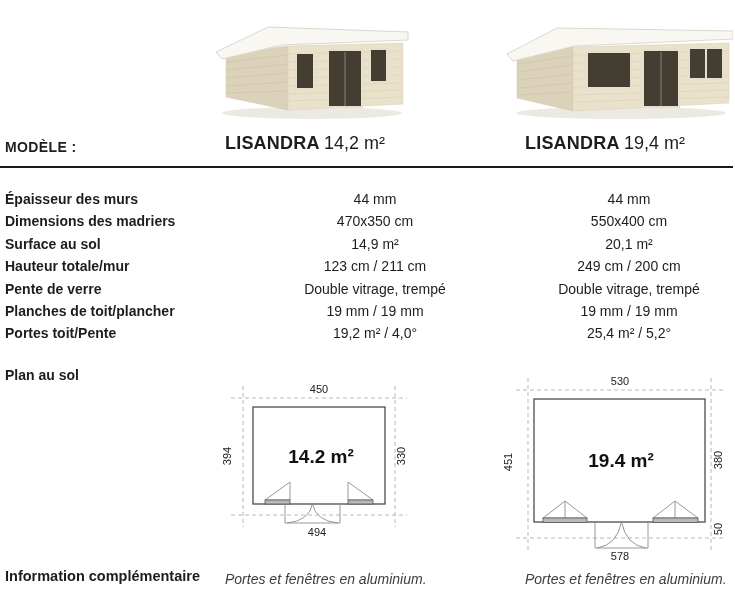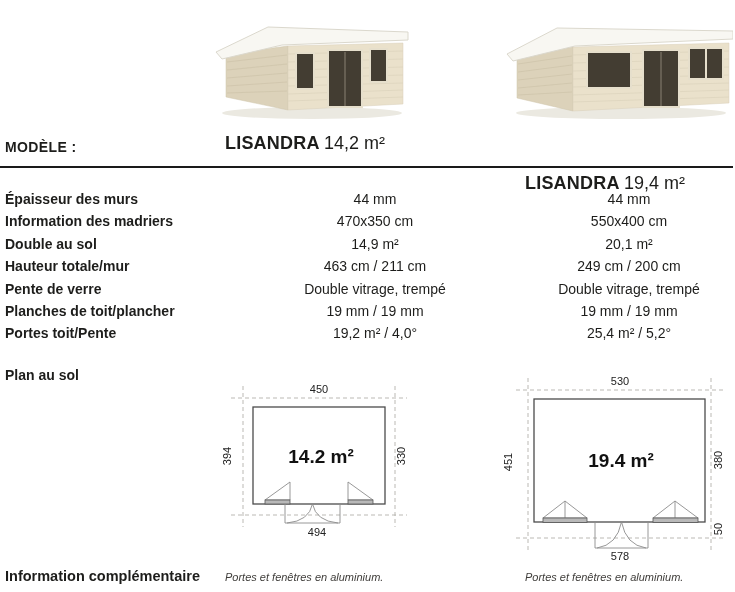--- a/index.html
+++ b/index.html
@@ -4,33 +4,33 @@
 <style>
   html,body{margin:0;padding:0;background:#ffffff;}
   .page{
     position:relative;width:733px;height:592px;background:#ffffff;overflow:hidden;
     font-family:"Liberation Sans",sans-serif;color:#1d1d1b;
   }
   
   .model-row-label{position:absolute;left:5px;top:139px;font-size:14px;font-weight:bold;letter-spacing:.4px;}
   .model-header{position:absolute;top:133px;white-space:nowrap;}
   .mh1{left:225px;text-align:center;}
-  .mh2{left:525px;margin-top:40px;}
+  .mh2{left:525px;}
   .model-name{font-size:18px;font-weight:bold;letter-spacing:.2px;}
   .model-size{font-size:18px;font-weight:normal;}
   .rule{position:absolute;left:0;top:166px;width:735px;height:2px;background:#1a1a1a;}
   
   .specs{position:absolute;left:5px;top:188px;width:728px;}
   .spec-row{display:grid;grid-template-columns:220px 300px 1fr;height:22.4px;line-height:22.4px;}
   .spec-label{font-size:14px;font-weight:bold;white-space:nowrap;}
   .spec-value{font-size:14px;white-space:nowrap;text-align:center;}
   
   .plan-title{position:absolute;left:5px;top:367px;font-size:14px;font-weight:bold;}
   .footer-label{position:absolute;left:5px;top:568px;font-size:14.5px;font-weight:bold;}
-  .footer-note{position:absolute;top:571px;font-size:11px;font-style:italic;color:#3f3d3a;}
+  .footer-note{position:absolute;top:571px;font-size:14px;font-style:italic;color:#3f3d3a;}
   .fn1{left:225px;}
   .fn2{left:525px;}
   
   .cabin{position:absolute;top:0;}
   .cabin-left{left:210px;}
   .cabin-right{left:503px;}
   .plan{position:absolute;top:370px;}
   .plan-left{left:215px;}
   .plan-right{left:498px;}
   .wall{fill:none;stroke:#4c4c4c;stroke-width:1.3;}
@@ -98,32 +98,32 @@
   </div>
   <div class="rule"></div>
 
   <div class="specs">
     <div class="spec-row">
       <div class="spec-label">Épaisseur des murs</div>
       <div class="spec-value">44 mm</div>
       <div class="spec-value">44 mm</div>
     </div>
     <div class="spec-row">
-      <div class="spec-label">Information des madriers</div>
+      <div class="spec-label">Dimensions des madriers</div>
       <div class="spec-value">470x350 cm</div>
       <div class="spec-value">550x400 cm</div>
     </div>
     <div class="spec-row">
-      <div class="spec-label">Double au sol</div>
+      <div class="spec-label">Surface au sol</div>
       <div class="spec-value">14,9 m²</div>
       <div class="spec-value">20,1 m²</div>
     </div>
     <div class="spec-row">
       <div class="spec-label">Hauteur totale/mur</div>
-      <div class="spec-value">463 cm / 211 cm</div>
+      <div class="spec-value">123 cm / 211 cm</div>
       <div class="spec-value">249 cm / 200 cm</div>
     </div>
     <div class="spec-row">
       <div class="spec-label">Pente de verre</div>
       <div class="spec-value">Double vitrage, trempé</div>
       <div class="spec-value">Double vitrage, trempé</div>
     </div>
     <div class="spec-row">
       <div class="spec-label">Planches de toit/plancher</div>
       <div class="spec-value">19 mm / 19 mm</div>

